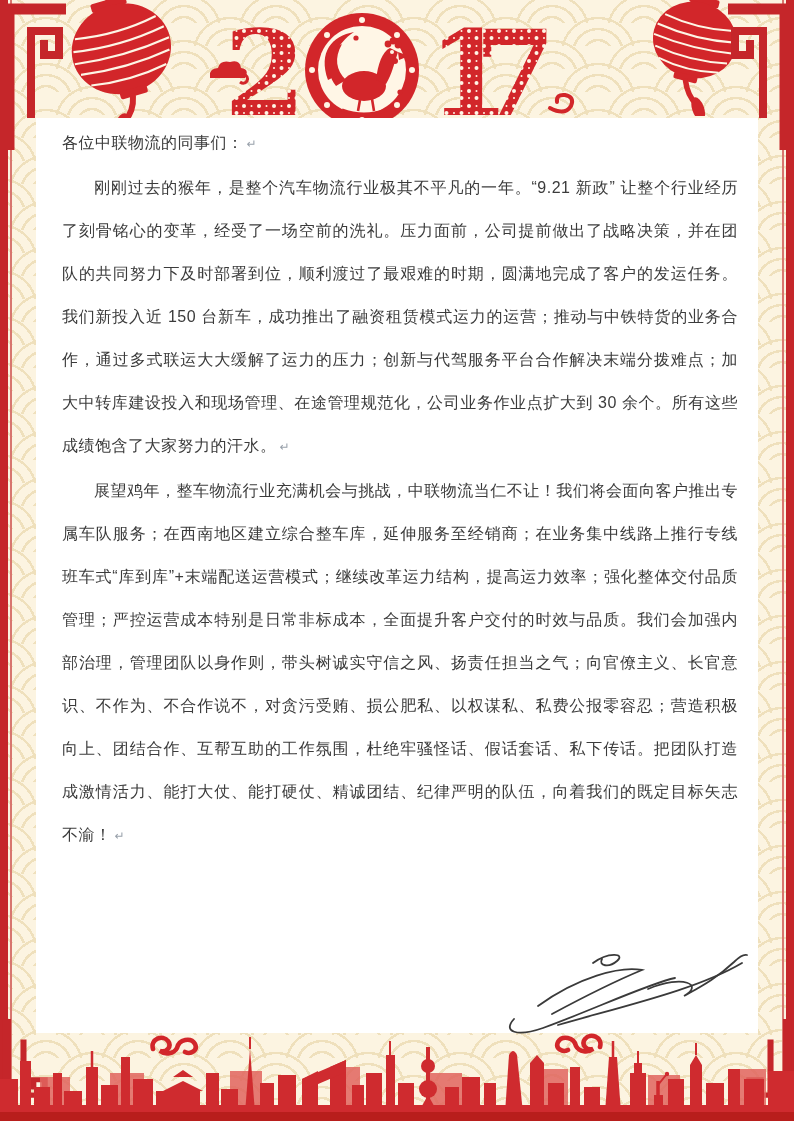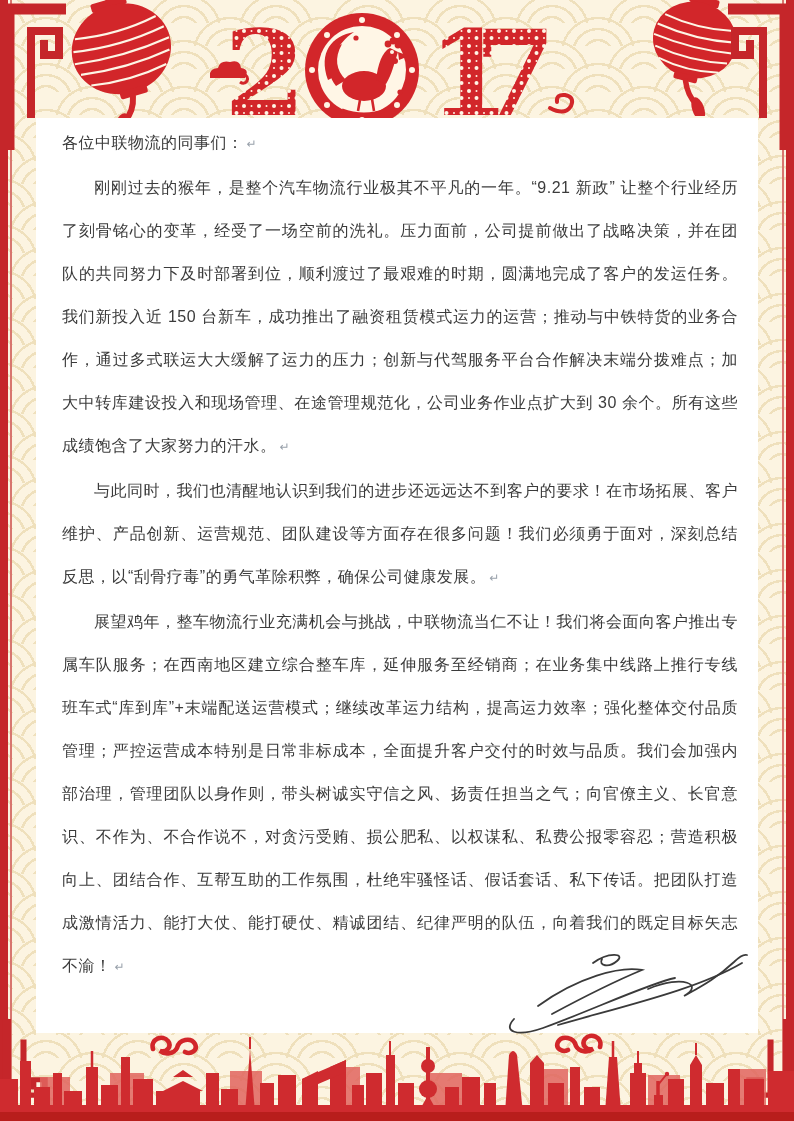--- a/index.html
+++ b/index.html
@@ -166,21 +166,20 @@
     <text class="yd" x="218" y="103" fill="url(#pcut)">1</text>
     <text class="yd" x="264" y="103" fill="url(#pcut)">7</text>
 
     <path d="M340 96 q15 8 21 -2 q4 -9 -6 -11 q-9 -1 -8 7" fill="none" stroke="#d2262a" stroke-width="4" stroke-linecap="round"></path>
   </svg>
 
   <div class="content-box">
     <div class="letter">
       <p><span>各位中联物流的同事们：</span><span class="mark">↵</span></p>
       <p class="indent"><span>刚刚过去的猴年，是整个汽车物流行业极其不平凡的一年。“9.21 新政” 让整个行业经历了刻骨铭心的变革，经受了一场空前的洗礼。压力面前，公司提前做出了战略决策，并在团队的共同努力下及时部署到位，顺利渡过了最艰难的时期，圆满地完成了客户的发运任务。我们新投入近 150 台新车，成功推出了融资租赁模式运力的运营；推动与中铁特货的业务合作，通过多式联运大大缓解了运力的压力；创新与代驾服务平台合作解决末端分拨难点；加大中转库建设投入和现场管理、在途管理规范化，公司业务作业点扩大到 30 余个。所有这些成绩饱含了大家努力的汗水。</span><span class="mark">↵</span></p>
-      <p class="indent"><span>与此同时，我们也清醒地认识到我们的进步还远远达不到客户的要求！在市场拓展、客户维护、产品创新、运营规范、团队建设等方面存在很多问题！我们必须勇于面对，深刻总结反思，以“刮骨疗毒”的勇气革除积弊，确保公司健康发展。</span><span class="mark">↵</span></p>
       <p class="indent"><span>展望鸡年，整车物流行业充满机会与挑战，中联物流当仁不让！我们将会面向客户推出专属车队服务；在西南地区建立综合整车库，延伸服务至经销商；在业务集中线路上推行专线班车式“库到库”+末端配送运营模式；继续改革运力结构，提高运力效率；强化整体交付品质管理；严控运营成本特别是日常非标成本，全面提升客户交付的时效与品质。我们会加强内部治理，管理团队以身作则，带头树诚实守信之风、扬责任担当之气；向官僚主义、长官意识、不作为、不合作说不，对贪污受贿、损公肥私、以权谋私、私费公报零容忍；营造积极向上、团结合作、互帮互助的工作氛围，杜绝牢骚怪话、假话套话、私下传话。把团队打造成激情活力、能打大仗、能打硬仗、精诚团结、纪律严明的队伍，向着我们的既定目标矢志不渝！</span><span class="mark">↵</span></p>
       <p class="indent"></p>
 
     </div>
   </div>
 
   <svg class="signature" viewBox="0 0 252 100">
     <g fill="none" stroke="#3a3a3a" stroke-width="1.8" stroke-linecap="round">
       <path d="M95 20 C110 9 128 10 119 18 C111 25 100 23 104 16"></path>
       <path d="M40 63 C80 34 122 23 144 27 C120 37 80 57 54 71"></path>

